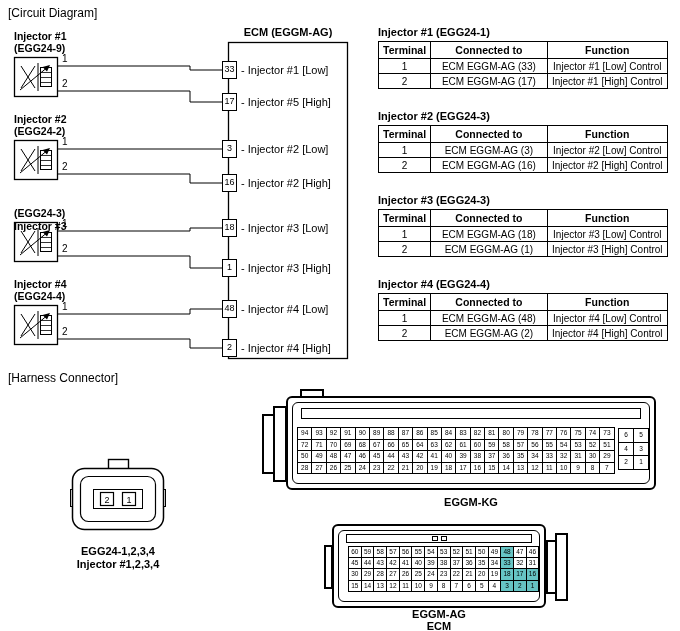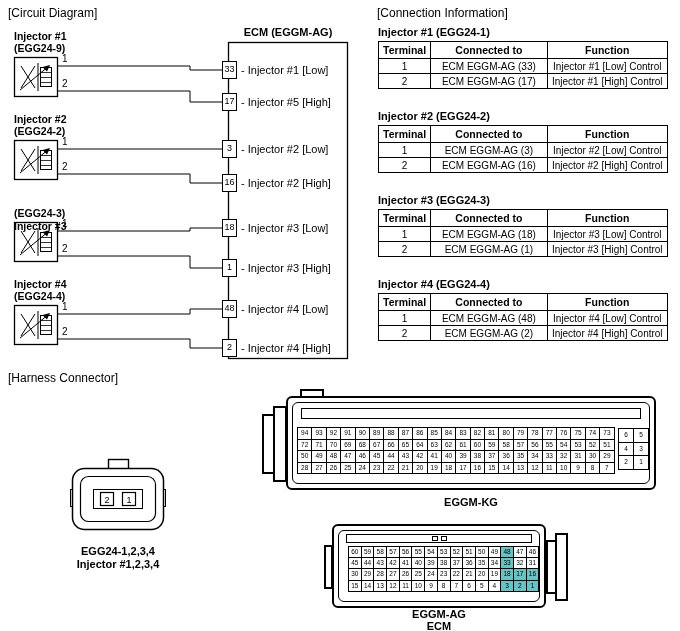--- a/index.html
+++ b/index.html
@@ -27,21 +27,20 @@
   .svg-pin{font-size:9px;text-anchor:middle;font-family:"Liberation Sans",sans-serif;}
   .pin-row{position:absolute;display:flex;}
   .pin-cell{border:1px solid #000;background:#fff;text-align:center;font-size:6.5px;flex:none;overflow:hidden;}
 </style>
 </head>
 <body>
 
 <div id="canvas">
 
   <div class="heading" style="left:8px;top:6px">[Circuit Diagram]</div>
-  <div class="heading" style="left:377px;top:6px">[Connection Information]</div>
   <div class="heading" style="left:8px;top:371px">[Harness Connector]</div>
 
   <div id="circuit-area">
     <svg id="circuit-svg" width="372" height="372">
         <rect x="228.5" y="42.5" width="119" height="316" fill="none" stroke="#000" stroke-width="1.3"></rect>
         <g>
           <rect x="14.5" y="57.5" width="43" height="39" fill="#fff" stroke="#000" stroke-width="1.3"></rect>
           <path d="M21 66L35 88M35 66L21 88" stroke="#000" stroke-width="1" fill="none"></path>
           <line x1="38" y1="63" x2="38" y2="91" stroke="#000" stroke-width="1"></line>
           <rect x="40.5" y="67.5" width="11" height="19" fill="none" stroke="#000" stroke-width="1"></rect>
@@ -144,21 +143,21 @@
             <td>ECM EGGM-AG (33)</td>
             <td>Injector #1 [Low] Control</td>
           </tr>
           <tr>
             <td>2</td>
             <td>ECM EGGM-AG (17)</td>
             <td>Injector #1 [High] Control</td>
           </tr>
         </tbody>
       </table>
-      <div class="tbl-title" style="left: 0px; top: 110px;">Injector #2 (EGG24-2)</div>
+      <div class="tbl-title" style="left: 0px; top: 110px;">Injector #2 (EGG24-3)</div>
       <table class="conn-table" style="left: 0px; top: 125px;">
         <thead>
           <tr>
             <th style="width: 52px;">Terminal</th>
             <th style="width: 116px;">Connected to</th>
             <th style="width: 120px;">Function</th>
           </tr>
         </thead>
         <tbody>
           <tr>

